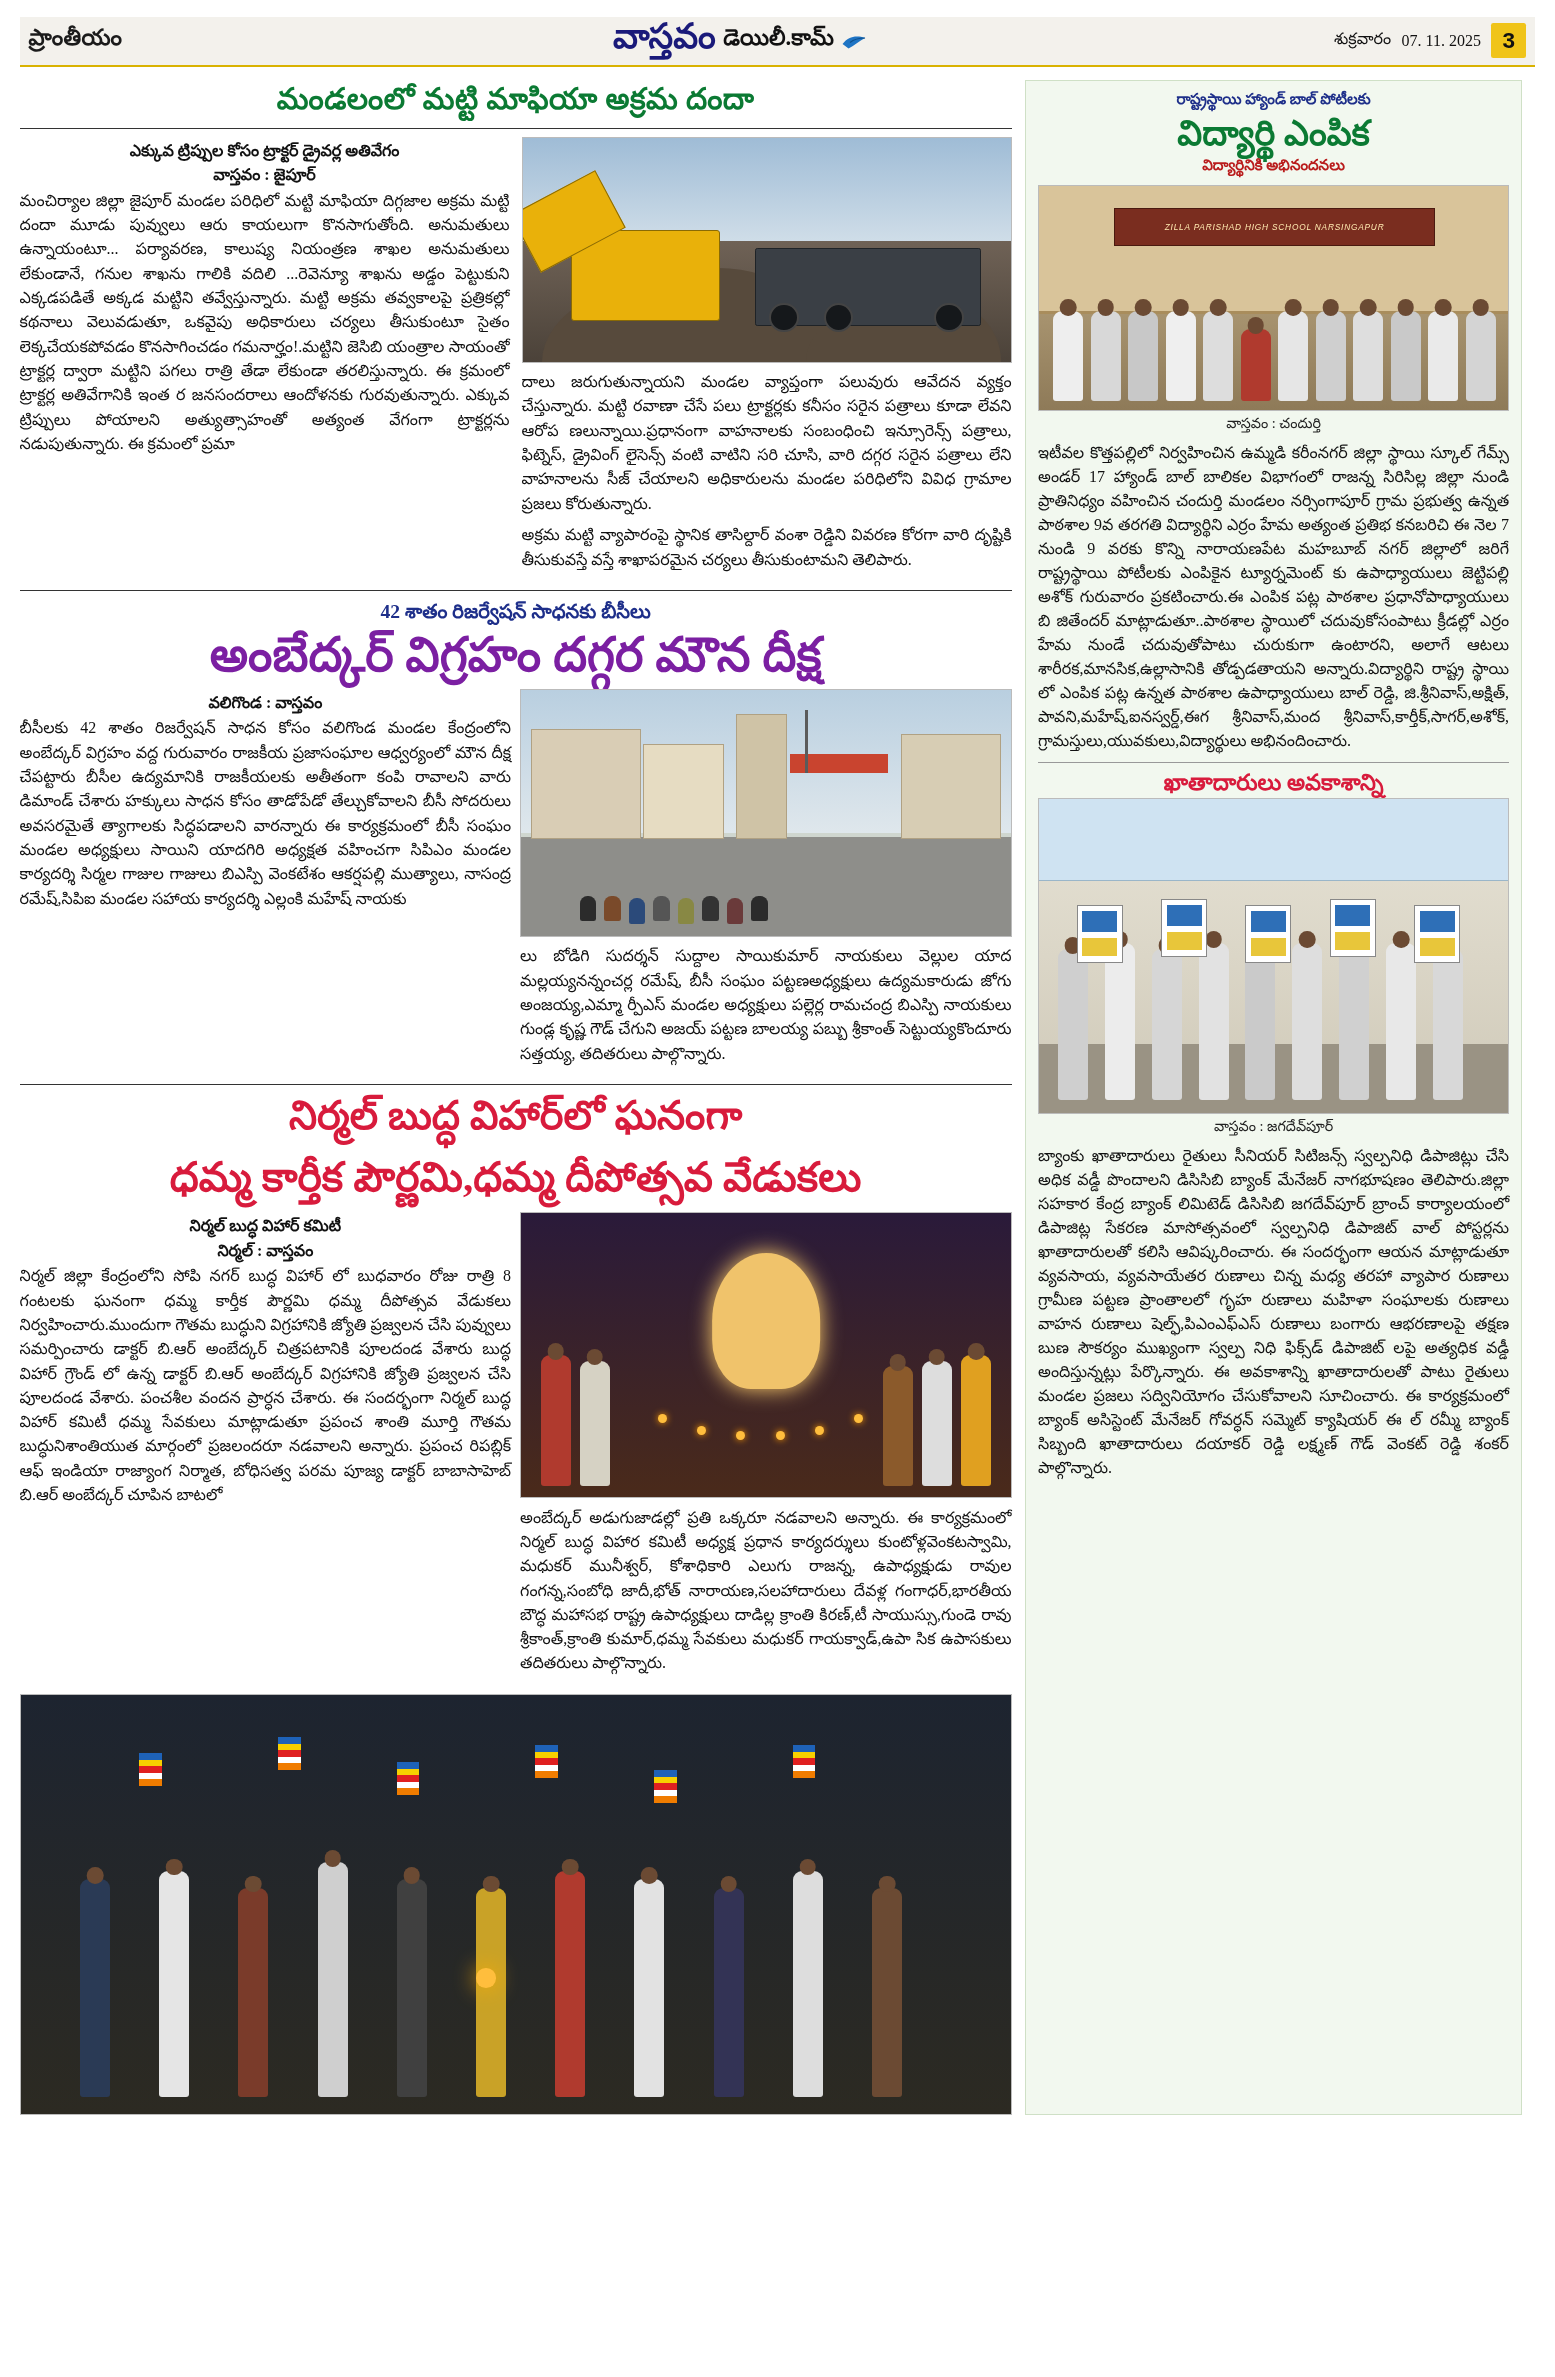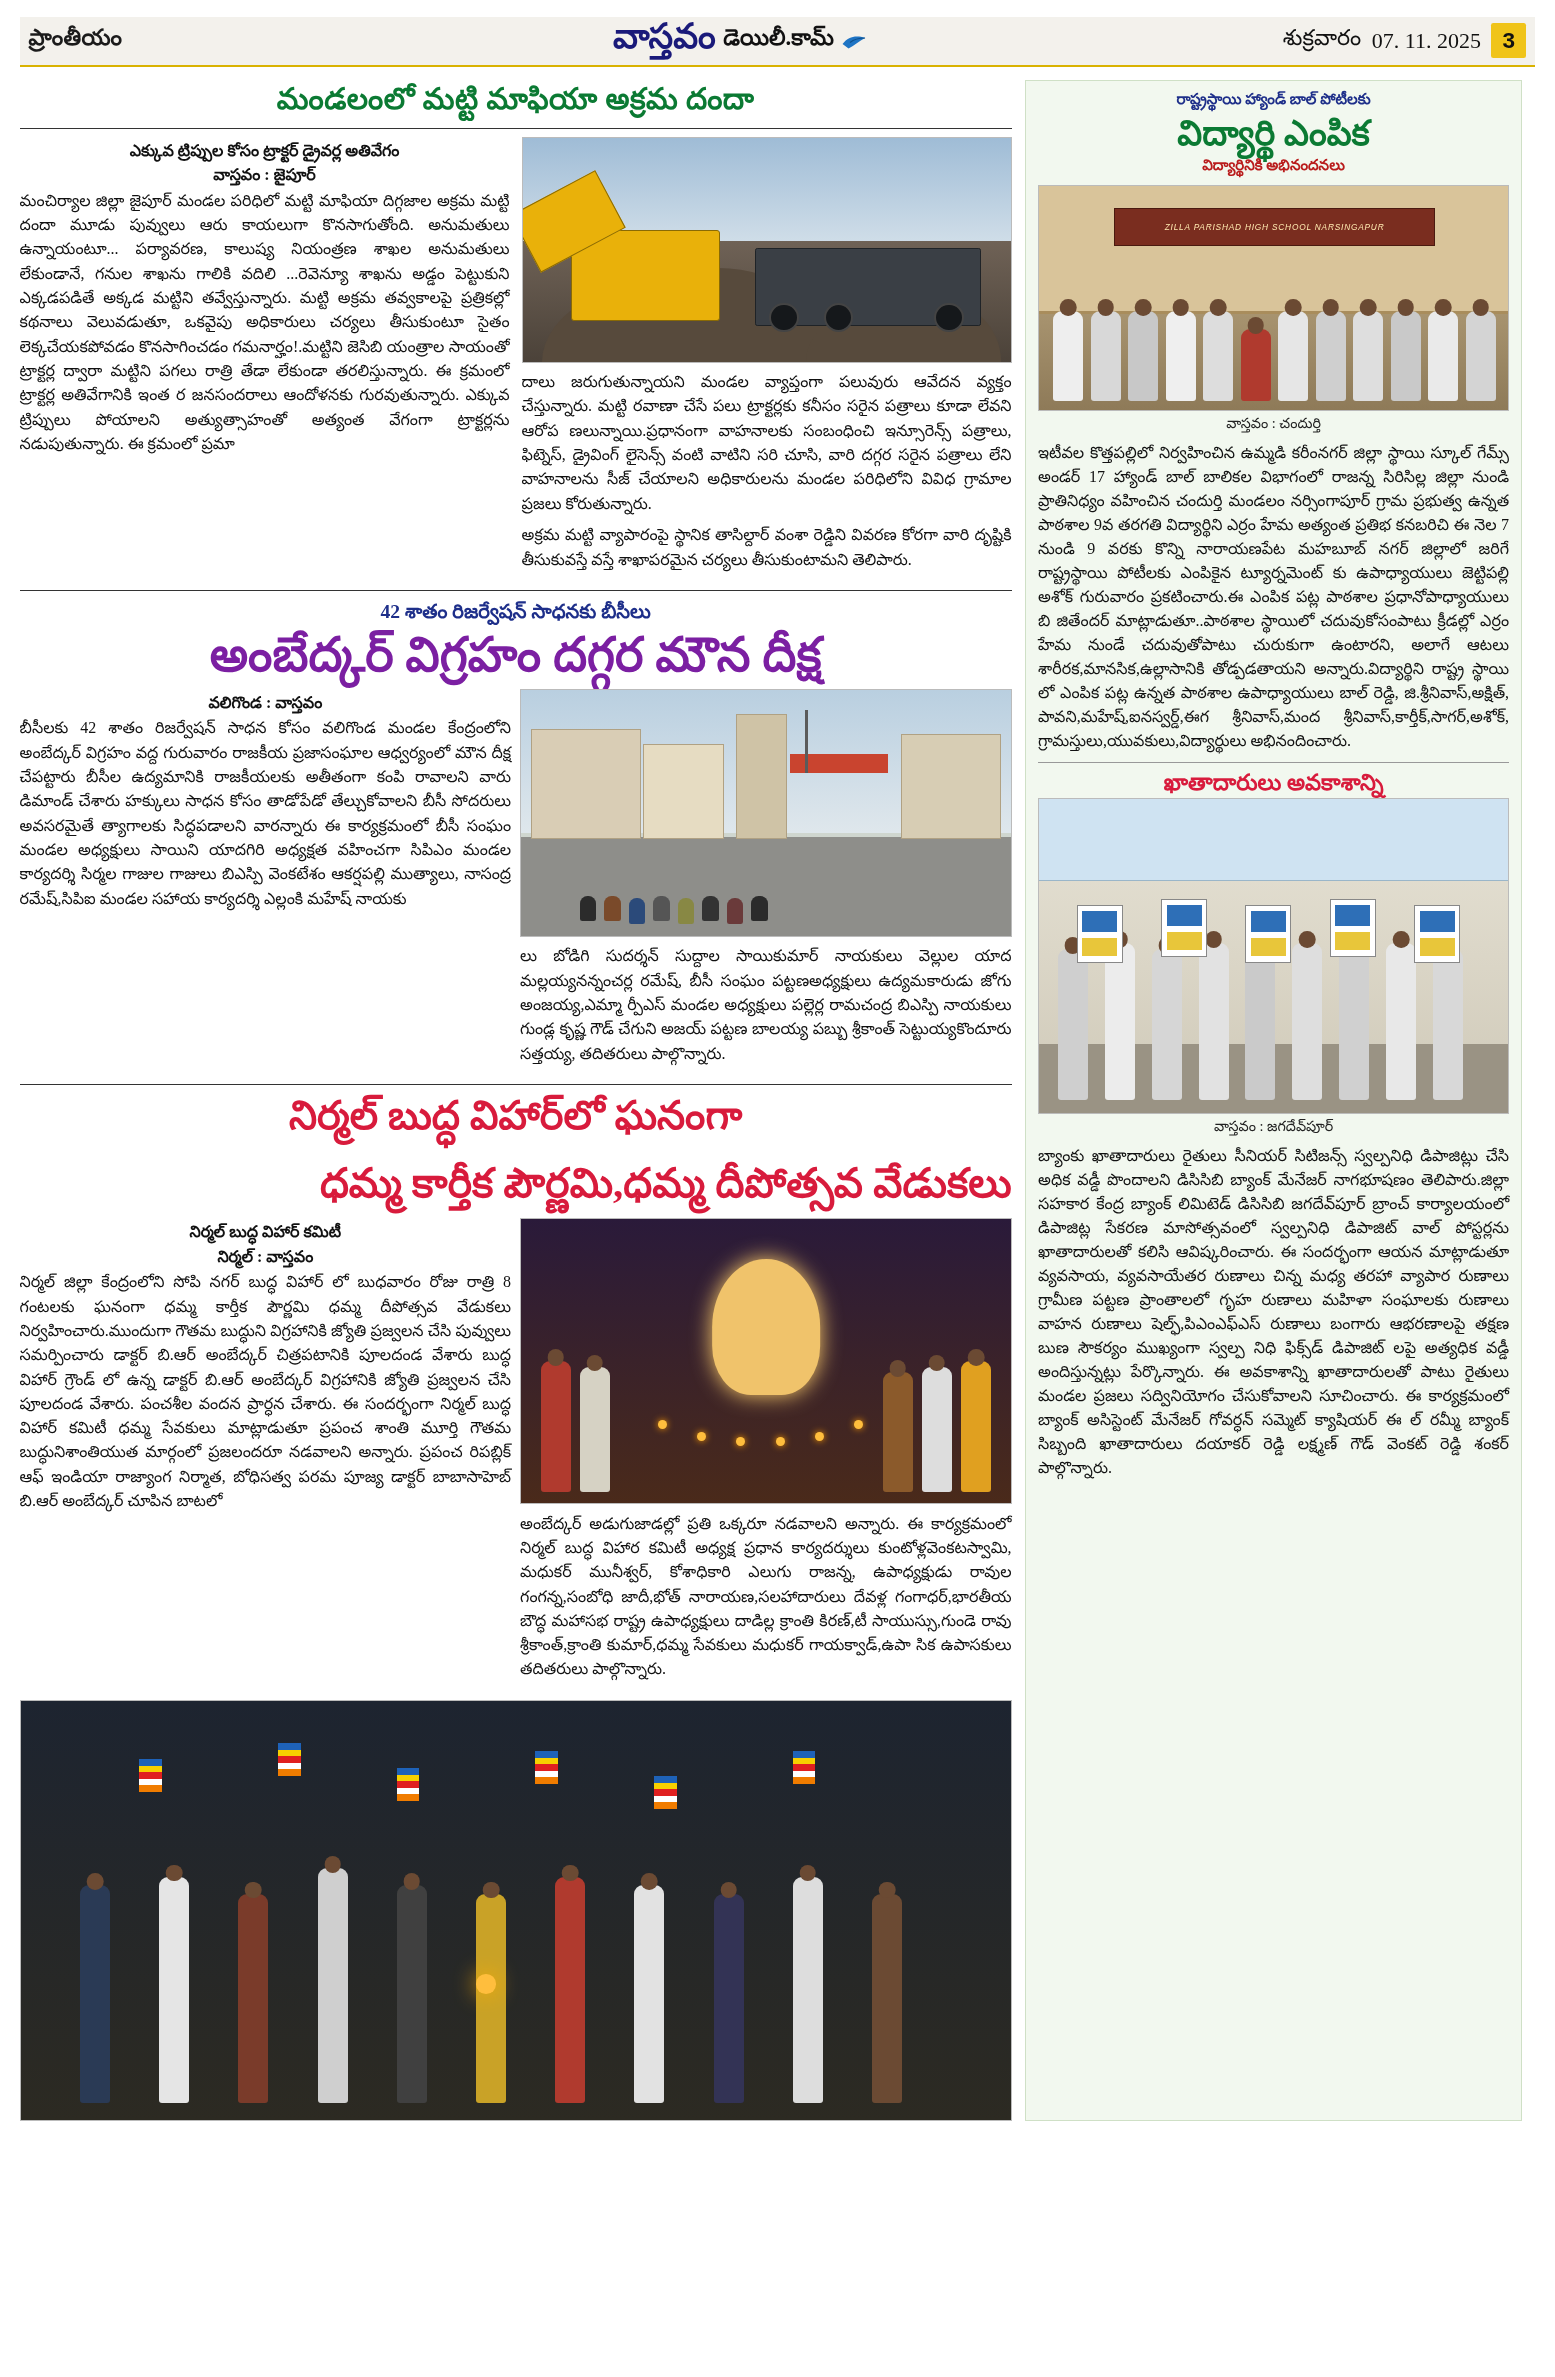--- a/index.html
+++ b/index.html
@@ -64,21 +64,21 @@
   }
   .mh-right{
     display:flex;
     align-items:center;
     gap:10.5px;
     min-width:248px;
     justify-content:flex-end;
   }
   .mh-date{
     font-family:"Liberation Serif", serif;
-    font-size:22px;
+    font-size:16px;
     color:#111;
     white-space:nowrap;
   }
   .page-num{
     width:35px;height:35px;
     background:#f0c419;
     color:#111;
     font-size:22.6px;
     font-weight:bold;
     display:flex;align-items:center;justify-content:center;
@@ -133,27 +133,27 @@
   }
   .hl-red{
     text-align:center;
     font-family:"Liberation Serif", serif;
     font-weight:bold;
     color:#d81b3c;
     font-size:40px;
     line-height:1.2;
   }
   .hl-red-big{
-    text-align:right;
+    text-align:center;
     font-family:"Liberation Serif", serif;
     font-weight:bold;
     color:#d81b3c;
     font-size:41px;
     line-height:1.15;
-    margin-top:20px;
+    margin-top:14px;
   }
   .rule{
     border-top:1.5px solid #333;
     margin:10.5px 0 7.5px 0;
   }
   .rule-thin{
     border-top:0.8px solid #999;
     margin:9px 0 6px 0;
   }
 

